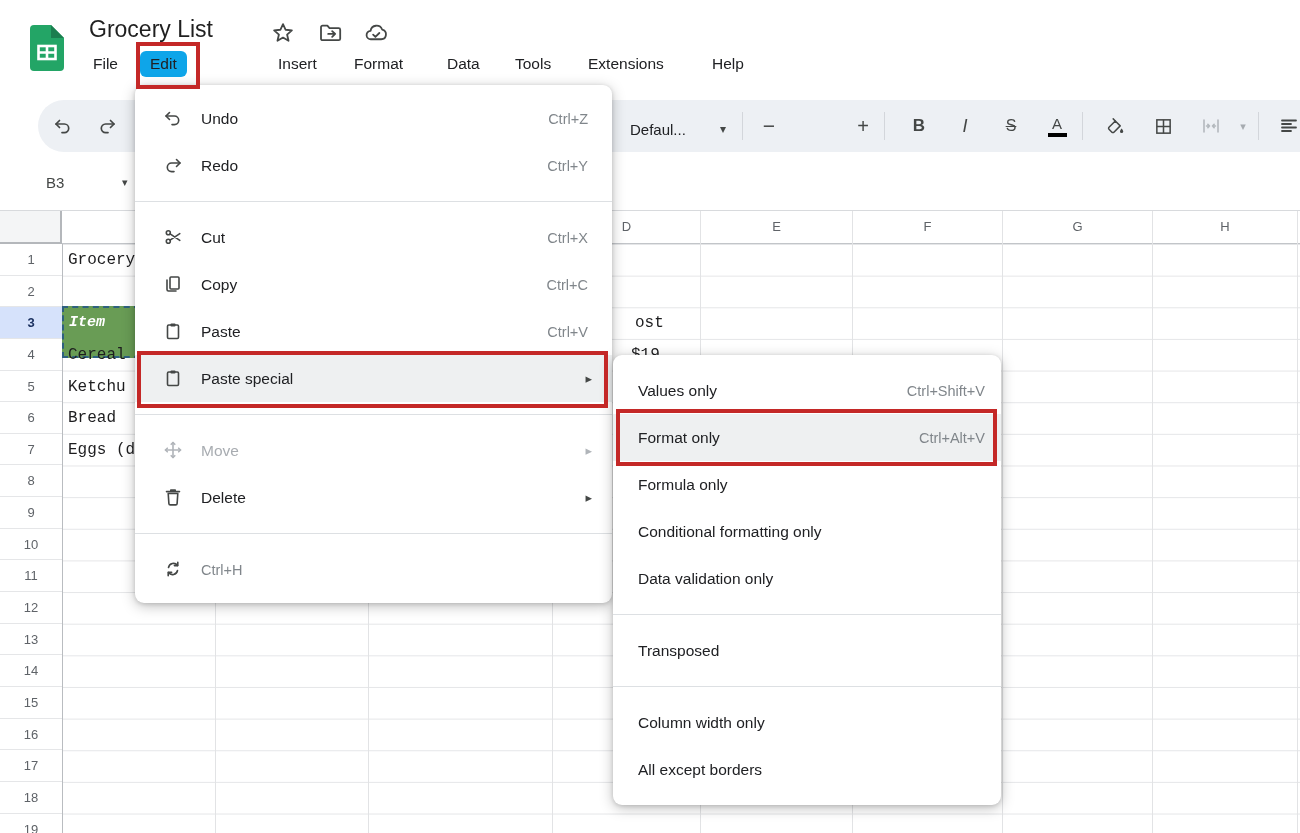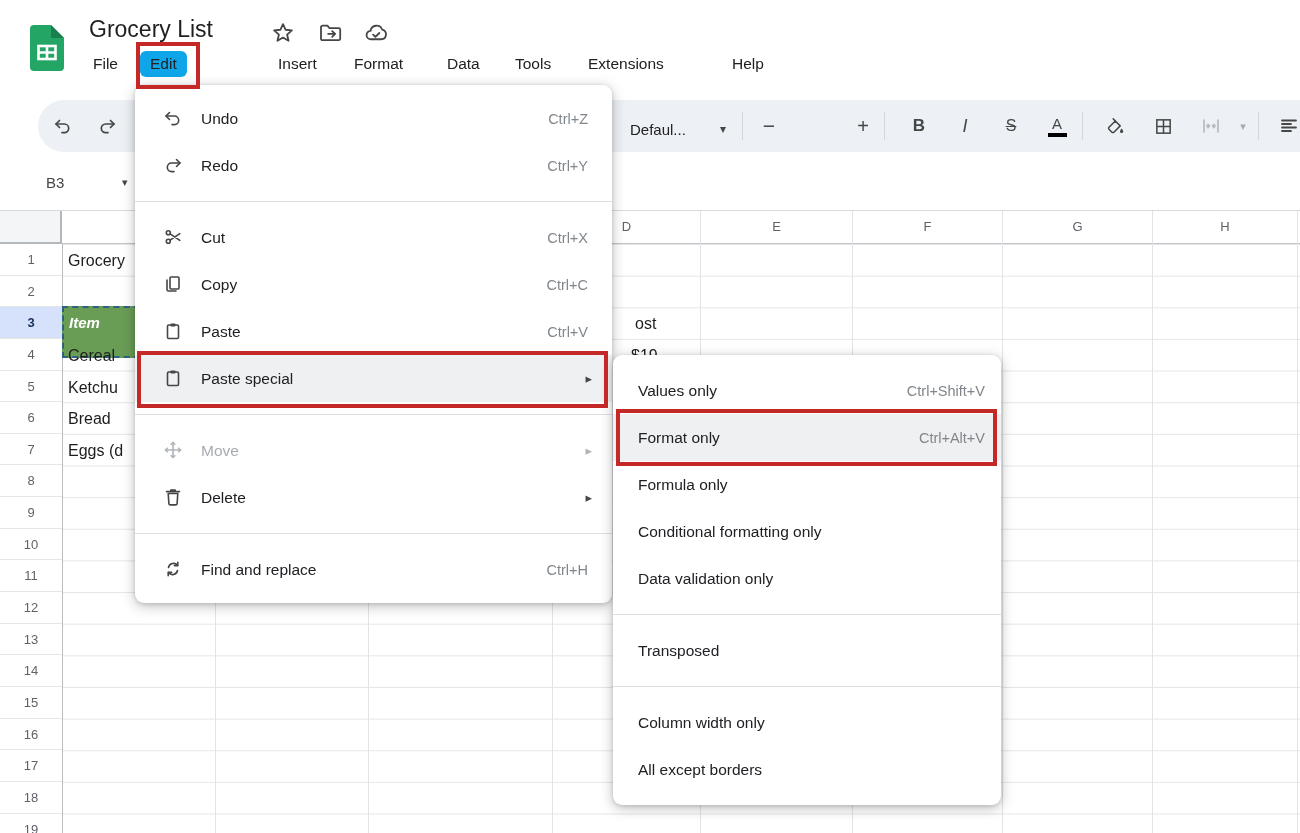--- a/index.html
+++ b/index.html
@@ -7,21 +7,21 @@
        font-family:"Liberation Sans","DejaVu Sans",sans-serif;color:#202124;}
 
   
   .logo{position:absolute;left:30px;top:25px;width:34px;height:46px;}
   .doc-title{position:absolute;left:89px;top:16px;font-size:23px;font-weight:500;color:#1f1f1f;}
   .title-icon{position:absolute;top:21px;width:24px;height:24px;color:#444746;}
   .ti-star{left:271px;} .ti-folder{left:318px;} .ti-cloud{left:364px;}
 
   .menubar-item{position:absolute;top:55px;font-size:15.5px;color:#202124;cursor:default;}
   .mb-0{left:93px;} .mb-1{left:150px;} .mb-2{left:207px;margin-top:28px;} .mb-3{left:278px;}
-  .mb-4{left:354px;} .mb-5{left:447px;} .mb-6{left:515px;} .mb-7{left:588px;} .mb-8{left:732px;}
+  .mb-4{left:354px;} .mb-5{left:447px;} .mb-6{left:515px;} .mb-7{left:588px;} .mb-8{left:712px;}
   .mb-1{background:#0ea5e9;border-radius:6px;padding:4px 10px;top:51px;left:140px;}
 
   
   .toolbar{position:absolute;left:38px;top:100px;right:0;height:52px;background:#edf0f4;
            border-radius:26px 0 0 26px;}
   .tb{position:absolute;top:13px;width:26px;height:26px;display:flex;align-items:center;
       justify-content:center;color:#444746;font-size:20px;}
   .tb svg{display:block;}
   .tb-undo{left:12px;} .tb-redo{left:56px;}
   .tb-font{left:592px;top:16px;width:78px;font-size:15px;color:#202124;justify-content:flex-start;}
@@ -65,21 +65,21 @@
   .vline{position:absolute;top:211px;bottom:0;width:1px;background:#e2e3e5;}
   .vl-0{left:215px;} .vl-1{left:368px;} .vl-2{left:552px;} .vl-3{left:700px;}
   .vl-4{left:852px;} .vl-5{left:1002px;} .vl-6{left:1152px;} .vl-7{left:1297px;}
   .vline-dark{position:absolute;left:62px;top:244px;bottom:0;width:1px;background:#b9bcc0;}
 
   .row-headers{position:absolute;left:0;top:244px;width:62px;height:589px;overflow:hidden;}
   .rownum{height:31.65px;line-height:31px;text-align:center;font-size:13px;color:#5f6368;
           border-bottom:1px solid #e5e6e8;box-sizing:border-box;background:#fff;}
   .rownum.sel{background:#d6e2fb;color:#1c3261;font-weight:700;}
 
-  .cell{position:absolute;font-size:16px;color:#1d1d1f;line-height:31px;white-space:nowrap;}
+  .cell{position:absolute;font-size:16px;color:#1d1d1f;line-height:31px;white-space:nowrap;font-family:Liberation Mono, monospace;}
   .cell-b1{left:68px;top:245px;} .cell-b4{left:68px;top:340px;} .cell-b5{left:68px;top:372px;}
   .cell-b6{left:68px;top:403px;} .cell-b7{left:68px;top:435px;}
   .cell-d3{left:615px;top:308px;margin-left:20px;} .cell-d4{left:631px;top:340px;}
   .cell-b3{left:62px;top:306px;width:78px;height:52px;background:#699c55;box-sizing:border-box;
            border:2px dashed #2f6180;border-right:none;color:#fff;font-style:italic;
            font-weight:700;font-size:15px;line-height:29px;padding-left:5px;}
 
   
   .menu{position:absolute;background:#fff;border-radius:9px;
         box-shadow:0 3px 14px rgba(0,0,0,.25),0 1px 4px rgba(0,0,0,.14);padding:10px 0;}
@@ -349,21 +349,20 @@
       <div class="menu-sep"></div>
       <div class="menu-item">
         <span class="mi-icon">
           <svg width="20" height="20" viewBox="0 0 20 20" fill="none" stroke="currentColor" stroke-width="1.6" stroke-linecap="round" stroke-linejoin="round">
             <path d="M5.5 8.5a5 5 0 0 1 9-2"></path>
             <path d="M14.8 3.2v3.4h-3.4"></path>
             <path d="M14.5 11.5a5 5 0 0 1-9 2"></path>
             <path d="M5.2 16.8v-3.4h3.4"></path>
           </svg>
         </span>
-        <span class="mi-label">Find and replace</span>
         <span class="mi-shortcut">Ctrl+H</span>
       </div>
     </div>
   <div class="menu paste-menu">
       <div class="menu-item">
         <span class="mi-label">Values only</span>
         <span class="mi-shortcut">Ctrl+Shift+V</span>
       </div>
       <div class="menu-item hl">
         <span class="mi-label">Format only</span>

